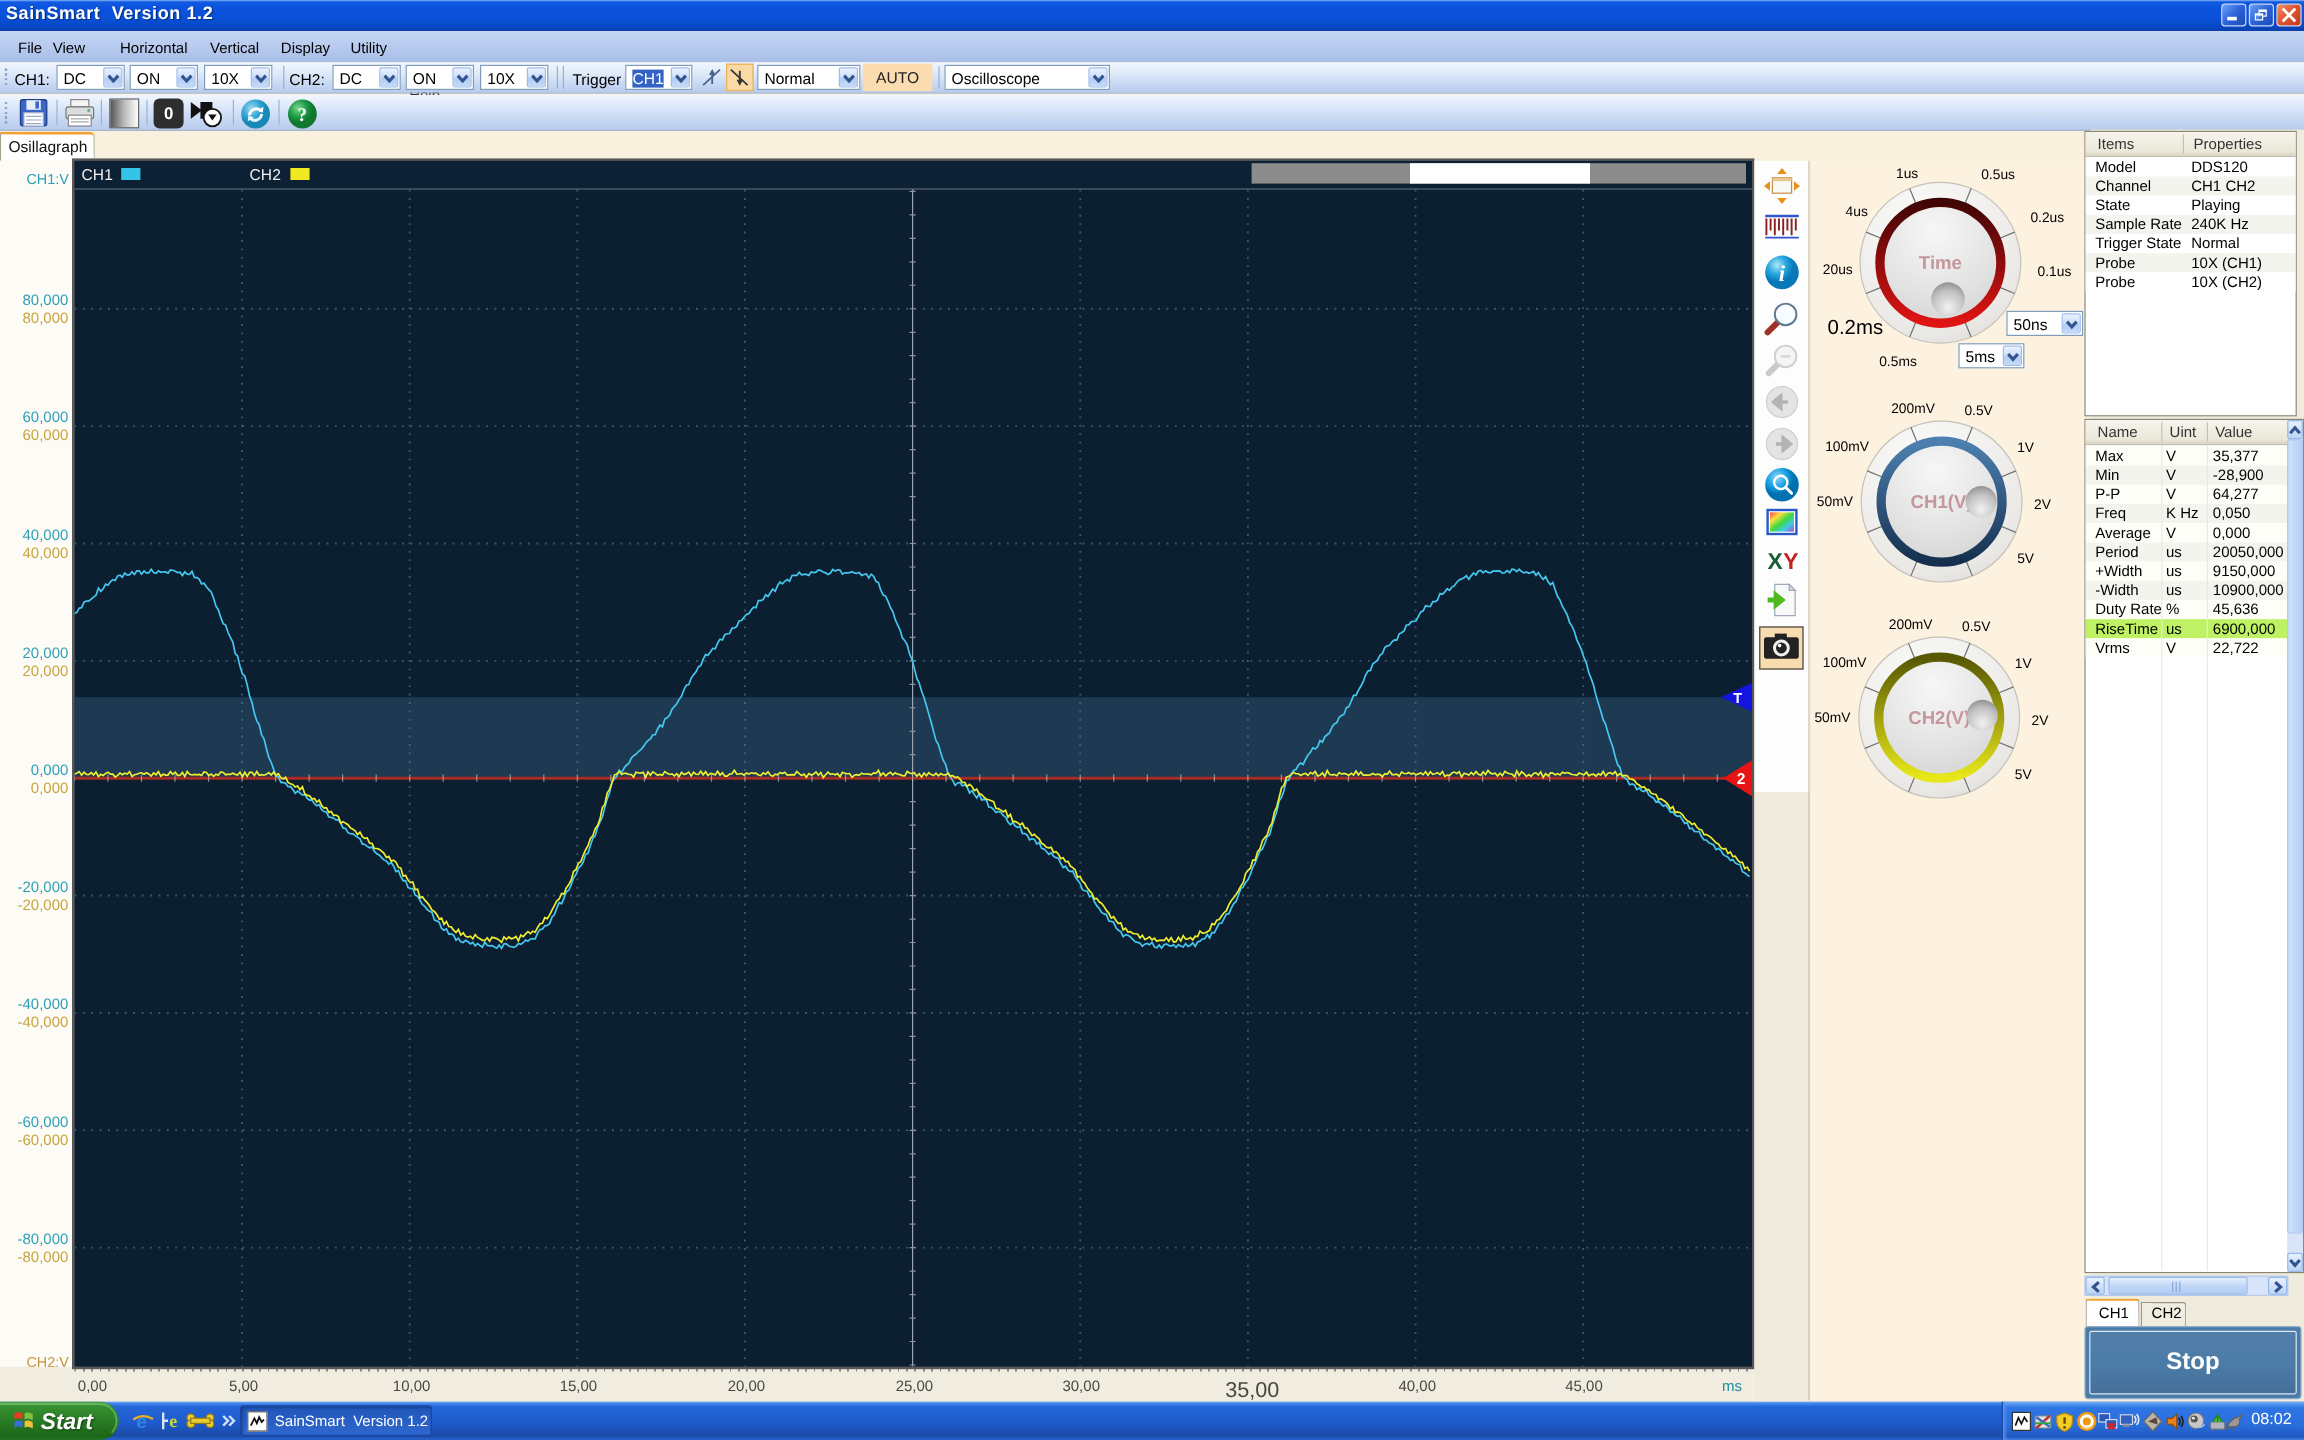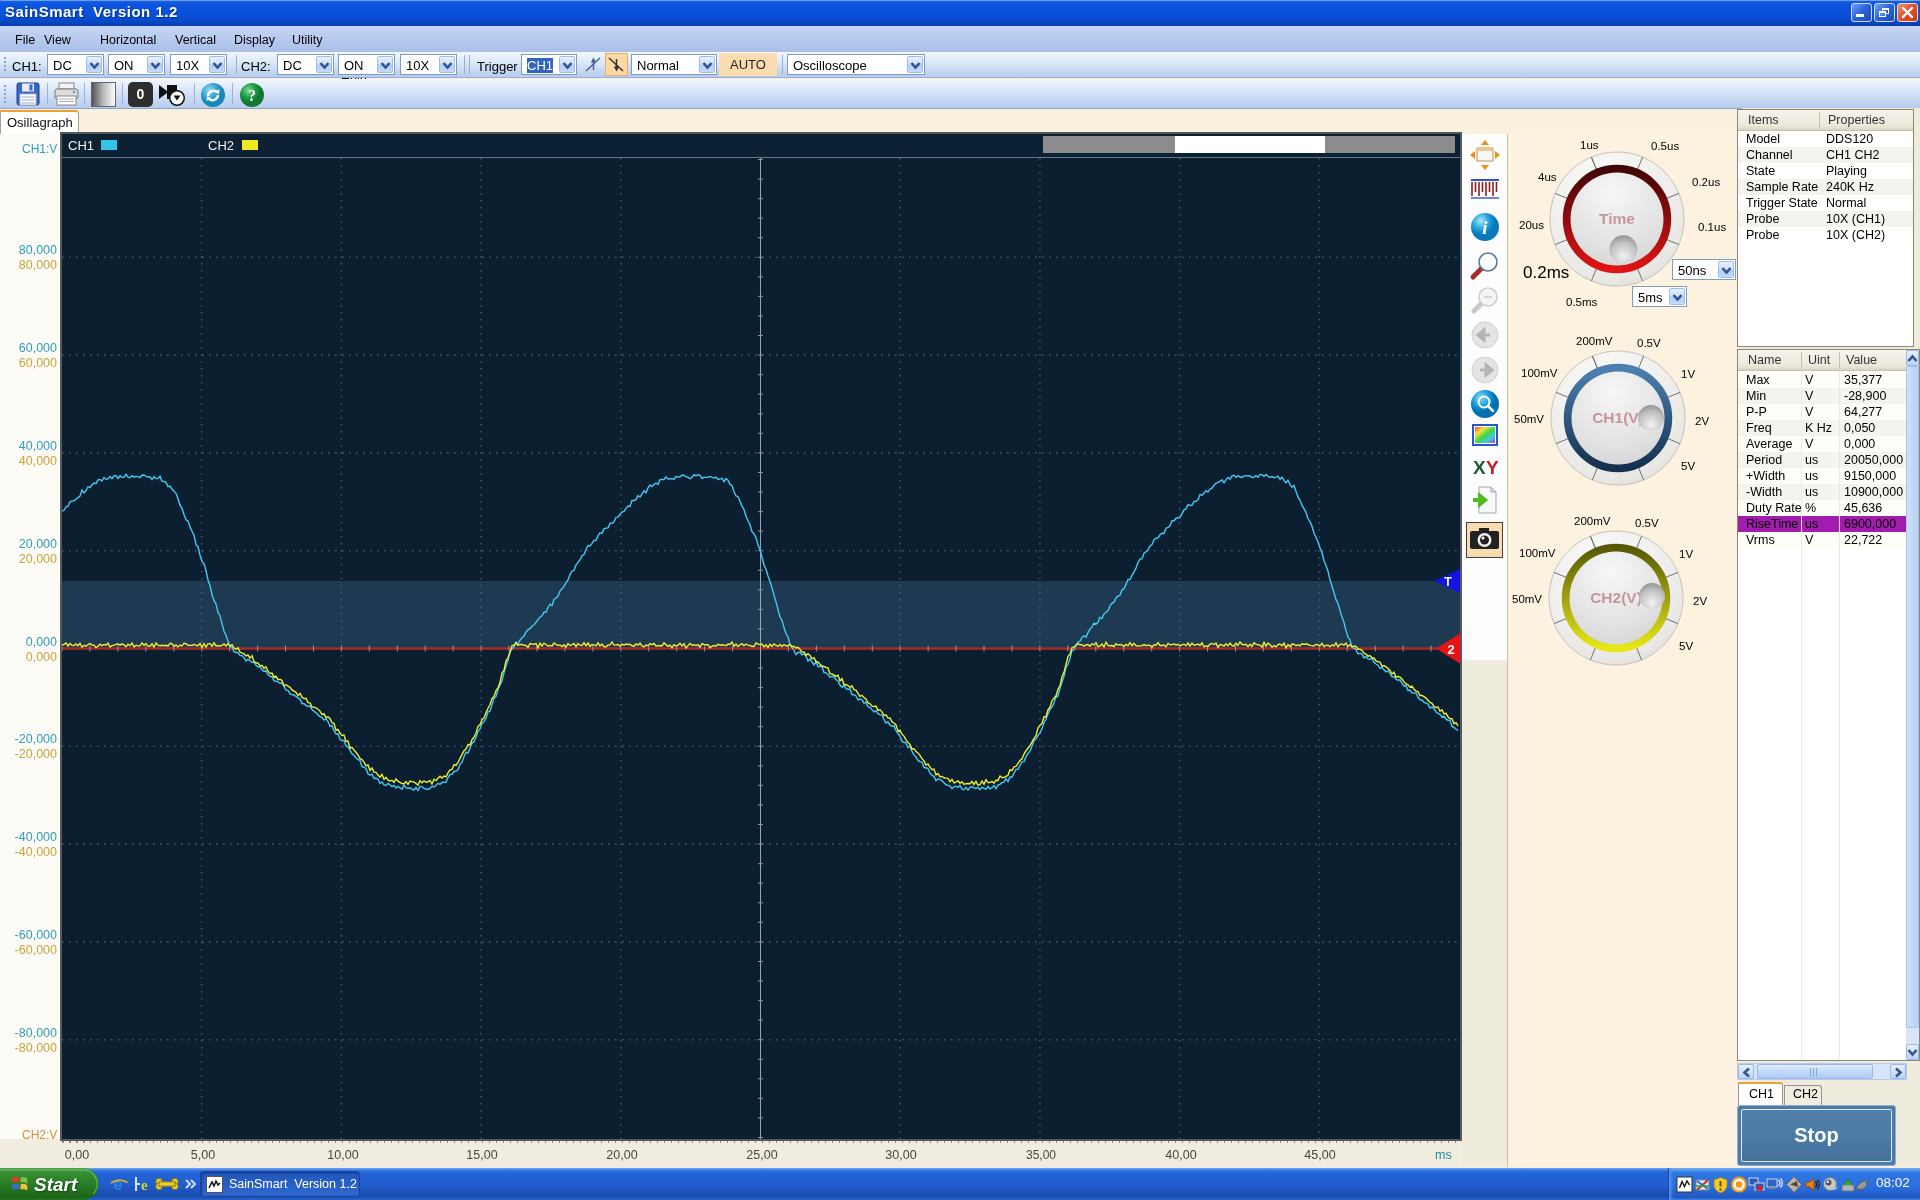--- a/index.html
+++ b/index.html
@@ -223,21 +223,21 @@
 <div class="abs" style="right:1863px;top:1041px;font-size:12.5px;color:#c8a43c;">-80,000</div>
 <div class="abs" style="left:0;top:1139px;width:1460px;height:29px;background:#f0ece0;"></div>
 <div class="abs" style="left:62px;top:1140px;width:1398px;height:3px;background-image:repeating-linear-gradient(90deg,#8a8a86 0,#8a8a86 1.5px,transparent 1.5px,transparent 7px);"></div>
 <div class="abs" style="left:57px;top:1148px;width:40px;text-align:center;font-size:12.5px;color:#4a463c;">0,00</div>
 <div class="abs" style="left:183px;top:1148px;width:40px;text-align:center;font-size:12.5px;color:#4a463c;">5,00</div>
 <div class="abs" style="left:323px;top:1148px;width:40px;text-align:center;font-size:12.5px;color:#4a463c;">10,00</div>
 <div class="abs" style="left:462px;top:1148px;width:40px;text-align:center;font-size:12.5px;color:#4a463c;">15,00</div>
 <div class="abs" style="left:602px;top:1148px;width:40px;text-align:center;font-size:12.5px;color:#4a463c;">20,00</div>
 <div class="abs" style="left:742px;top:1148px;width:40px;text-align:center;font-size:12.5px;color:#4a463c;">25,00</div>
 <div class="abs" style="left:881px;top:1148px;width:40px;text-align:center;font-size:12.5px;color:#4a463c;">30,00</div>
-<div class="abs" style="left:1021px;top:1148px;width:40px;text-align:center;font-size:12px;color:#4a463c;">35,00</div>
+<div class="abs" style="left:1021px;top:1148px;width:40px;text-align:center;font-size:18px;color:#4a463c;">35,00</div>
 <div class="abs" style="left:1161px;top:1148px;width:40px;text-align:center;font-size:12.5px;color:#4a463c;">40,00</div>
 <div class="abs" style="left:1300px;top:1148px;width:40px;text-align:center;font-size:12.5px;color:#4a463c;">45,00</div>
 <div class="abs" style="left:1435px;top:1148px;font-size:12.5px;color:#1f8f9f;">ms</div>
 <div class="abs" style="left:60px;top:132px;width:1402px;height:1009px;background:#58585a;"></div>
 <svg class="abs" style="left:62px;top:134px;" width="1398" height="1005" viewBox="0 0 1398 1005">
     <rect x="0" y="0" width="1398" height="1005" fill="#0c1f31"></rect>
     <rect x="0" y="0" width="1398" height="24" fill="#0d2134"></rect>
     <text x="6" y="16" font-size="13" fill="#f0f0f0">CH1</text>
     <rect x="39" y="6" width="16" height="10" fill="#35c3e8"></rect>
     <text x="146" y="16" font-size="13" fill="#f0f0f0">CH2</text>
@@ -567,21 +567,21 @@
     <div class="abs" style="left:0;top:134px;width:168px;height:16px;background:#f4f4ee;">
       <div class="abs" style="left:8px;top:1px;font-size:12.5px;">-Width</div>
       <div class="abs" style="left:67px;top:1px;font-size:12.5px;">us</div>
       <div class="abs" style="left:106px;top:1px;font-size:12.5px;">10900,000</div>
     </div>
     <div class="abs" style="left:0;top:150px;width:168px;height:16px;background:#fefef8;">
       <div class="abs" style="left:8px;top:1px;font-size:12.5px;">Duty Rate</div>
       <div class="abs" style="left:67px;top:1px;font-size:12.5px;">%</div>
       <div class="abs" style="left:106px;top:1px;font-size:12.5px;">45,636</div>
     </div>
-    <div class="abs" style="left:0;top:166px;width:168px;height:16px;background:#a21caf;">
+    <div class="abs" style="left:0;top:166px;width:168px;height:16px;background:#bef264;">
       <div class="abs" style="left:8px;top:1px;font-size:12.5px;">RiseTime</div>
       <div class="abs" style="left:67px;top:1px;font-size:12.5px;">us</div>
       <div class="abs" style="left:106px;top:1px;font-size:12.5px;">6900,000</div>
     </div>
     <div class="abs" style="left:0;top:182px;width:168px;height:16px;background:#fefef8;">
       <div class="abs" style="left:8px;top:1px;font-size:12.5px;">Vrms</div>
       <div class="abs" style="left:67px;top:1px;font-size:12.5px;">V</div>
       <div class="abs" style="left:106px;top:1px;font-size:12.5px;">22,722</div>
     </div>
     <div class="abs" style="left:63px;top:21px;width:1px;height:688px;background:#eceadc;"></div>
@@ -614,21 +614,21 @@
         <path d="M1.5 2 L5.5 6.5 L9.5 2" fill="none" stroke="#33548e" stroke-width="2.6"></path>
       </svg>
     </div>
   </div>
 <div class="abs" style="left:1738px;top:1082px;width:45px;height:23px;background:#fff;border:1px solid #9a9588;border-bottom:none;border-top:2px solid #f0a030;border-top-right-radius:3px;">
 <div class="abs" style="left:10px;top:3px;font-size:12.5px;">CH1</div>
   </div>
 <div class="abs" style="left:1784px;top:1085px;width:38px;height:20px;background:#f0ece0;border:1px solid #9a9588;border-bottom:none;border-top-right-radius:3px;">
 <div class="abs" style="left:8px;top:1px;font-size:12.5px;">CH2</div>
   </div>
-<div class="abs" style="left:1737px;top:1105px;width:159px;height:61px;background:#4b7ba7;border:1px solid #90aecc;border-radius:3px;">
+<div class="abs" style="left:1737px;top:1105px;width:181px;height:61px;background:#4b7ba7;border:1px solid #90aecc;border-radius:3px;">
 <div class="abs" style="left:3px;top:3px;right:3px;bottom:3px;border:1.5px solid #dcE8f2;border-radius:2px;background:linear-gradient(180deg,#527fa9 0%,#4b7ba7 55%,#456f99 100%);"></div>
 <div class="abs" style="left:0;top:18px;width:100%;text-align:center;font-size:20px;font-weight:bold;color:#fff;">Stop</div>
   </div>
 <div class="abs" style="left:0;top:1168px;width:1920px;height:32px;
 background:linear-gradient(180deg,#7aa7ef 0%,#3a81e8 6%,#2465d8 14%,#1f5bcc 55%,#1a4ba8 88%,#2563cf 100%);">
     <svg class="abs" style="left:0;top:0;" width="100" height="32" viewBox="0 0 100 32">
 <defs>
         <linearGradient id="sg" x1="0" y1="0" x2="0" y2="1">
           <stop offset="0" stop-color="#4fa04a"></stop>
           <stop offset="0.12" stop-color="#379032"></stop>

